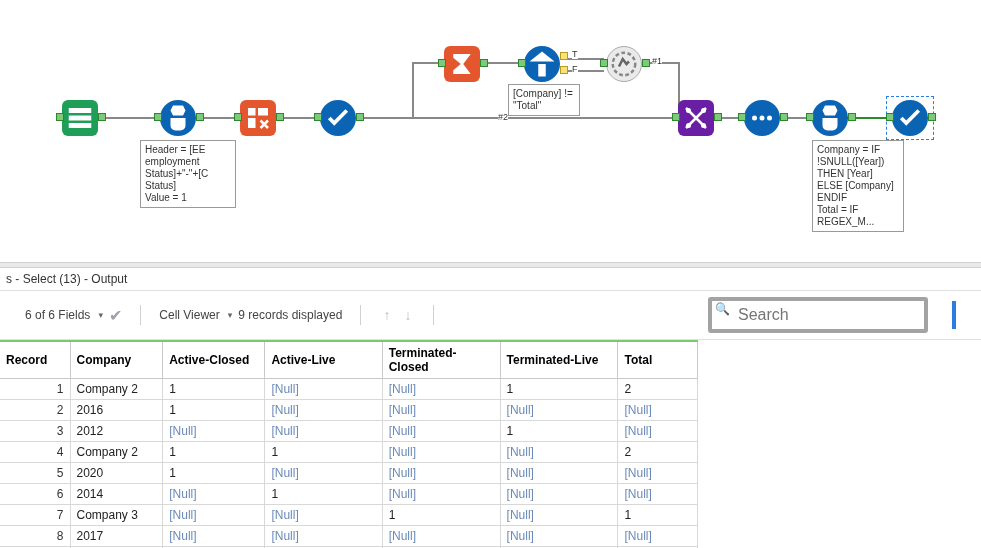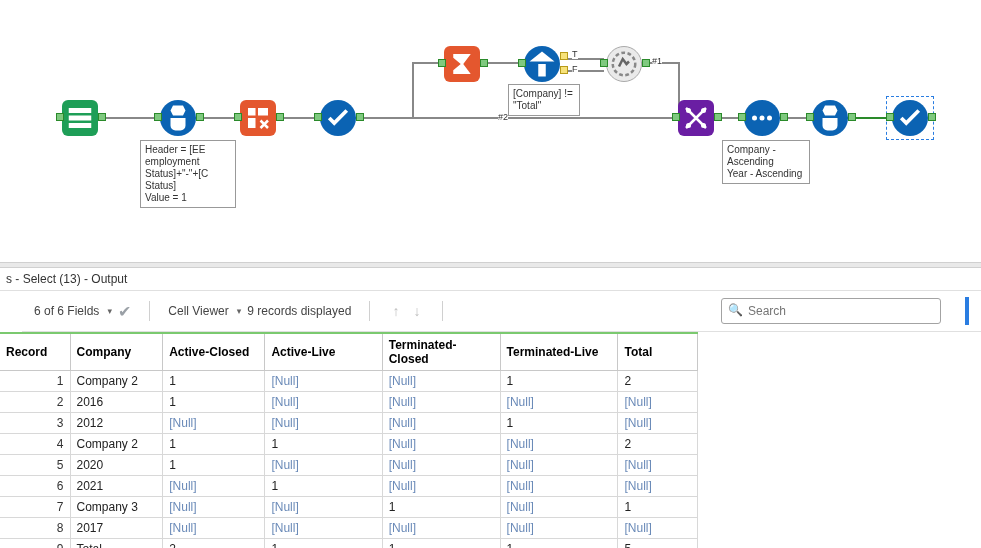--- a/index.html
+++ b/index.html
@@ -39,33 +39,32 @@
   
   
   .sep { height: 6px; background: #e9e9e9; border-top: 1px solid #d0d0d0; border-bottom: 1px solid #d0d0d0; }
   
   
   .panel-title {
     padding: 4px 6px; font-size: 12px; color: #333; background: #fff;
     border-bottom: 1px solid #e0e0e0;
   }
   .toolbar {
-    display: flex; align-items: center; padding: 6px 12px; gap: 14px;
+    display: flex; align-items: center; padding: 6px 25px; gap: 14px;
     border-bottom: 1px solid #e0e0e0;
-    margin-left: 22px;
   }
   .toolbar .group { display: flex; align-items: center; gap: 6px; color: #444; }
   .toolbar .sepv { width: 1px; height: 20px; background: #d0d0d0; margin: 0 4px; }
   .check-icon { color: #9aa0a6; font-size: 16px; }
   .arrow-btn { color: #bfbfbf; font-size: 14px; padding: 0 4px; cursor: pointer; }
   .dropdown-caret { font-size: 9px; color: #666; margin-left: 2px; }
   .search-wrap { margin-left: auto; }
   .search-input {
-    width: 220px; padding: 5px 8px 5px 26px; border: 1px solid #a3a3a3;
-    border-radius: 3px; font-size: 12px; color: #777; background: #fff;
+    width: 220px; padding: 5px 8px 5px 26px; border: 4px solid #a3a3a3;
+    border-radius: 3px; font-size: 16px; color: #777; background: #fff;
   }
   .search-box { position: relative; }
   .search-box .mag {
     position: absolute; left: 7px; top: 5px; color: #f0a050; font-size: 12px;
   }
   .tiny-bluebar {
     width: 4px; height: 28px; background: #2a7de1; margin-left: 10px;
   }
   
   
@@ -216,22 +215,22 @@
     <svg viewBox="0 0 24 24">
         <path d="M5 12l4 4L19 6" stroke="#fff" stroke-width="3" fill="none"></path>
       </svg>
   </div>
   <div class="anchor" style="left:886px; top:113px;"></div>
   <div class="anchor" style="left:928px; top:113px;"></div>
 
   <div class="annotation" style="left:140px; top:140px; width:96px; white-space:pre-line;">Header = [EE employment Status]+"-"+[C Status]
 Value = 1</div>
   <div class="annotation" style="left:508px; top:84px; width:72px; white-space:pre-line;">[Company] != "Total"</div>
-  <div class="annotation" style="left:722px; top:140px; width:88px; white-space:pre-line;">Company - Ascending
-Year - Ascending</div>
+  <div class="annotation" style="left:812px; top:140px; width:92px; white-space:pre-line;">Company = IF !SNULL([Year]) THEN [Year] ELSE [Company] ENDIF
+Total = IF REGEX_M...</div>
 
 </div>
 
 <div class="sep"></div>
 
 <div class="panel-title">s - Select (13) - Output</div>
 
 <div class="toolbar">
   <div class="group">
     <span>6 of 6 Fields</span>
@@ -312,21 +311,21 @@
         <td class="rownum">5</td>
         <td class="val">2020</td>
         <td class="val">1</td>
         <td class="nullval">[Null]</td>
         <td class="nullval">[Null]</td>
         <td class="nullval">[Null]</td>
         <td class="nullval">[Null]</td>
       </tr>
       <tr>
         <td class="rownum">6</td>
-        <td class="val">2021</td>
+        <td class="val">2014</td>
         <td class="nullval">[Null]</td>
         <td class="val">1</td>
         <td class="nullval">[Null]</td>
         <td class="nullval">[Null]</td>
         <td class="nullval">[Null]</td>
       </tr>
       <tr>
         <td class="rownum">7</td>
         <td class="val">Company 3</td>
         <td class="nullval">[Null]</td>

